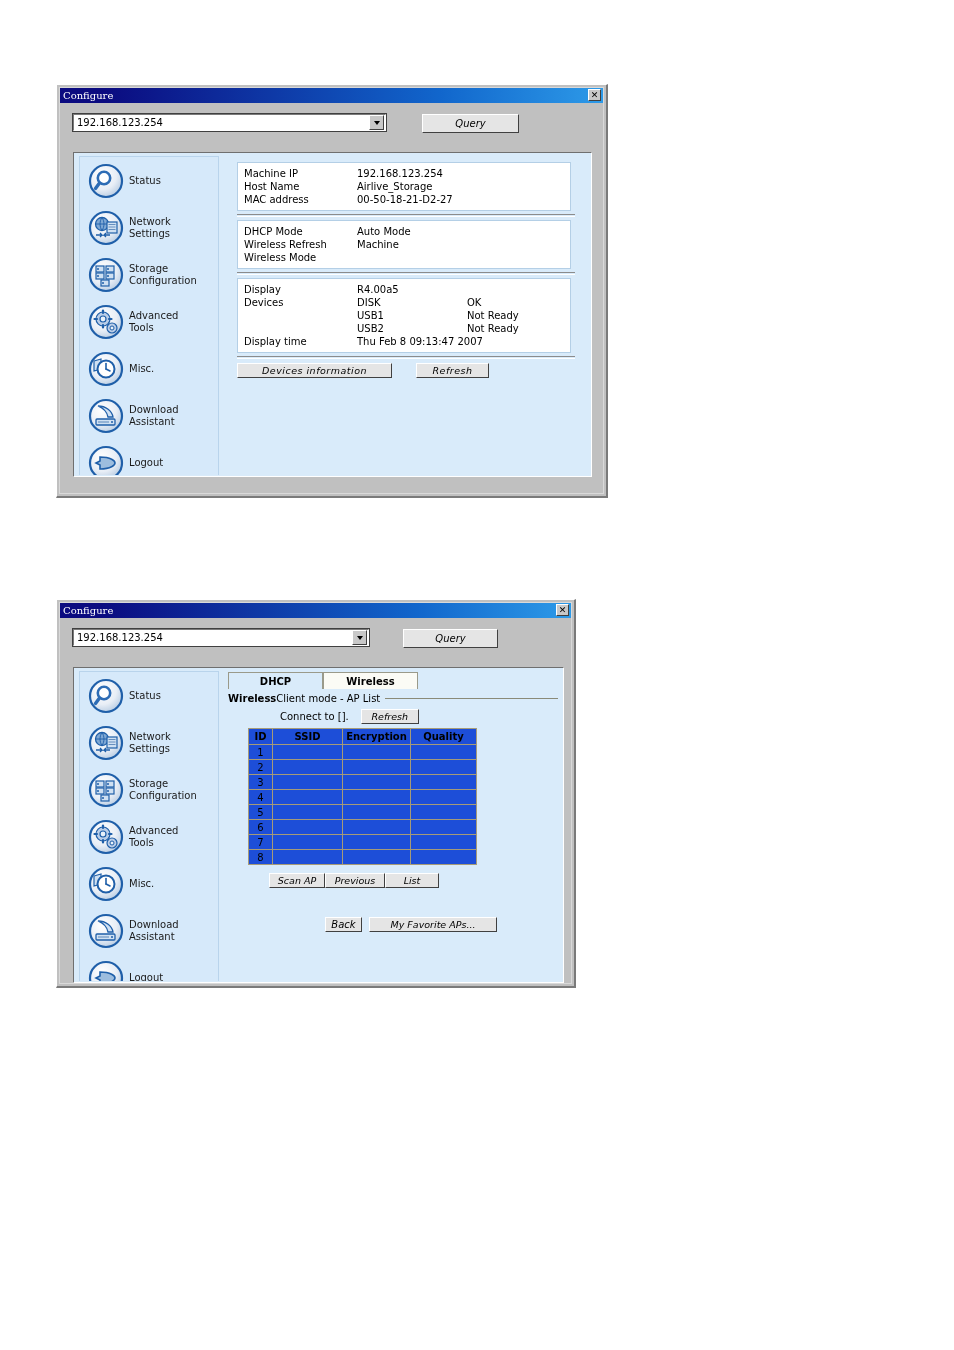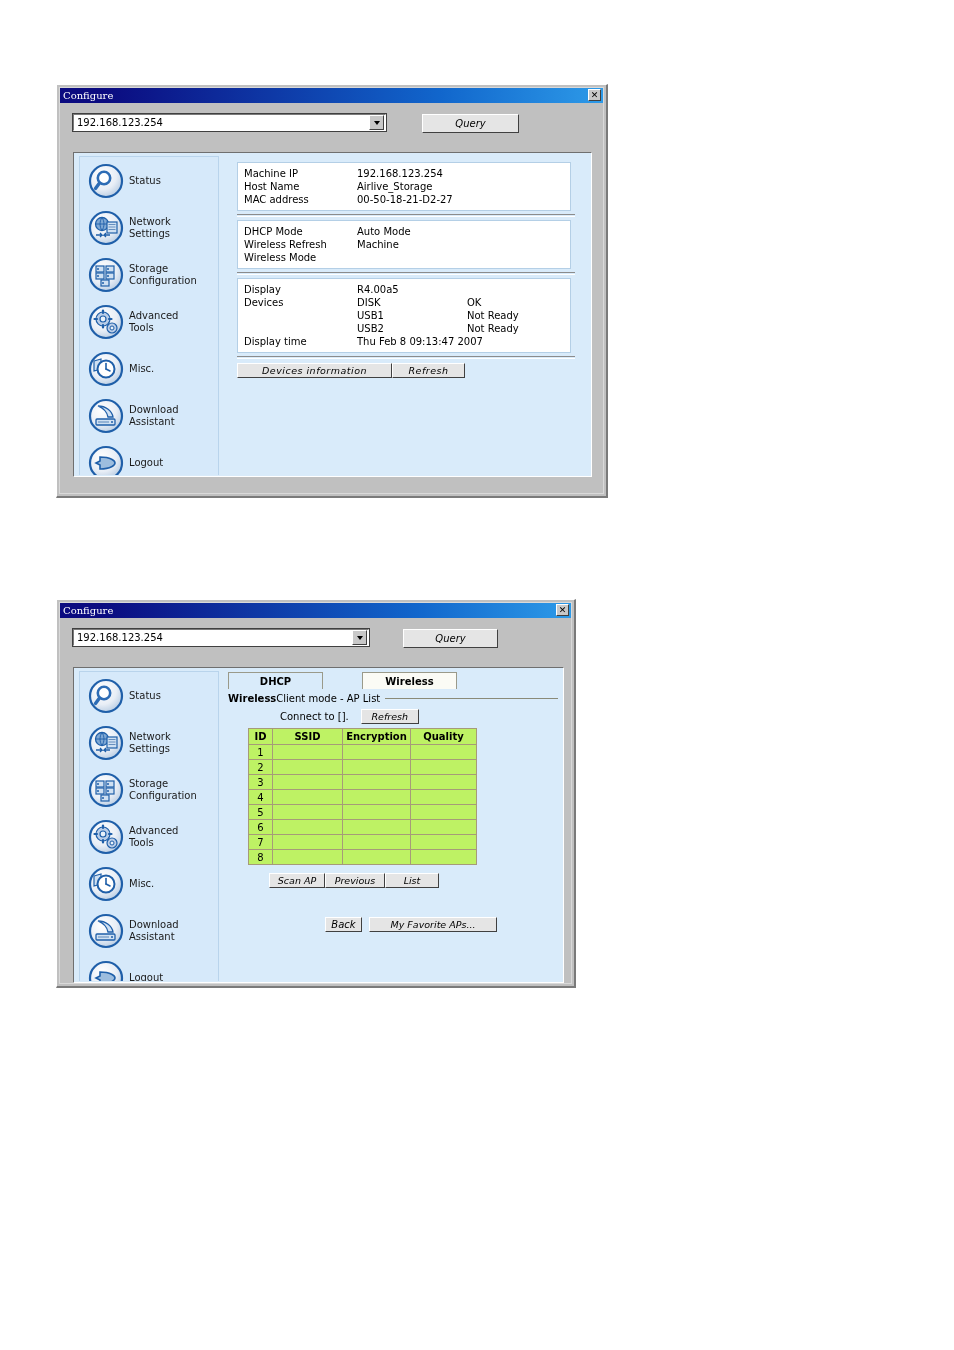--- a/index.html
+++ b/index.html
@@ -157,21 +157,21 @@
     font-family: "DejaVu Sans", sans-serif;
     font-size: 10px; line-height: 13px;
     color: #000;
   }
   .row .k { width: 113px; flex: none; }
   .row .v { flex: 1; }
   .row .v2 { width: 110px; flex: none; }
   .row .v3 { flex: 1; }
 
   
-  .tabs { display: flex; gap: 39px; }
+  .tabs { display: flex; }
   .tab {
     height: 17px;
     border-top: 1px solid #9a9a8a;
     border-left: 1px solid #9a9a8a;
     border-right: 1px solid #9a9a8a;
     display: flex; align-items: center; justify-content: center;
     font-family: "DejaVu Sans", sans-serif;
     font-size: 10px; font-weight: bold; color: #000;
     cursor: pointer;
   }
@@ -188,21 +188,21 @@
   .section-head .rule {
     flex: 1; height: 1px; background: #8a8a78; margin-left: 5px;
   }
 
   table.aplist {
     border-collapse: collapse;
     table-layout: fixed;
   }
   table.aplist th, table.aplist td {
     border: 1px solid #a69b78;
-    background: #bef264;
+    background: #1d4ed8;
     font-family: "DejaVu Sans", sans-serif;
     font-size: 10px;
     color: #000;
     height: 15px;
     text-align: center;
     padding: 0;
   }
   table.aplist th { font-weight: bold; height: 16px; }
 
   .caption {
@@ -413,21 +413,21 @@
                 <span class="v3">Not Ready</span>
               </div>
               <div class="row">
                 <span class="k">Display time</span>
                 <span class="v">Thu Feb 8 09:13:47 2007</span>
               </div>
             </div>
 
             <div class="sep"></div>
 
-            <div style="display:flex; gap:0; padding-top:1px;">
+            <div style="display:flex; gap:24px; padding-top:1px;">
               <div class="btn95" style="width:155px; height:15px; font-size:9.5px; letter-spacing:0.5px;">
                 <span>Devices information</span>
               </div>
               <div class="btn95" style="width:73px; height:15px; font-size:9.5px; letter-spacing:0.5px;">
                 <span>Refresh</span>
               </div>
             </div>
 
           </div>
         </div>

